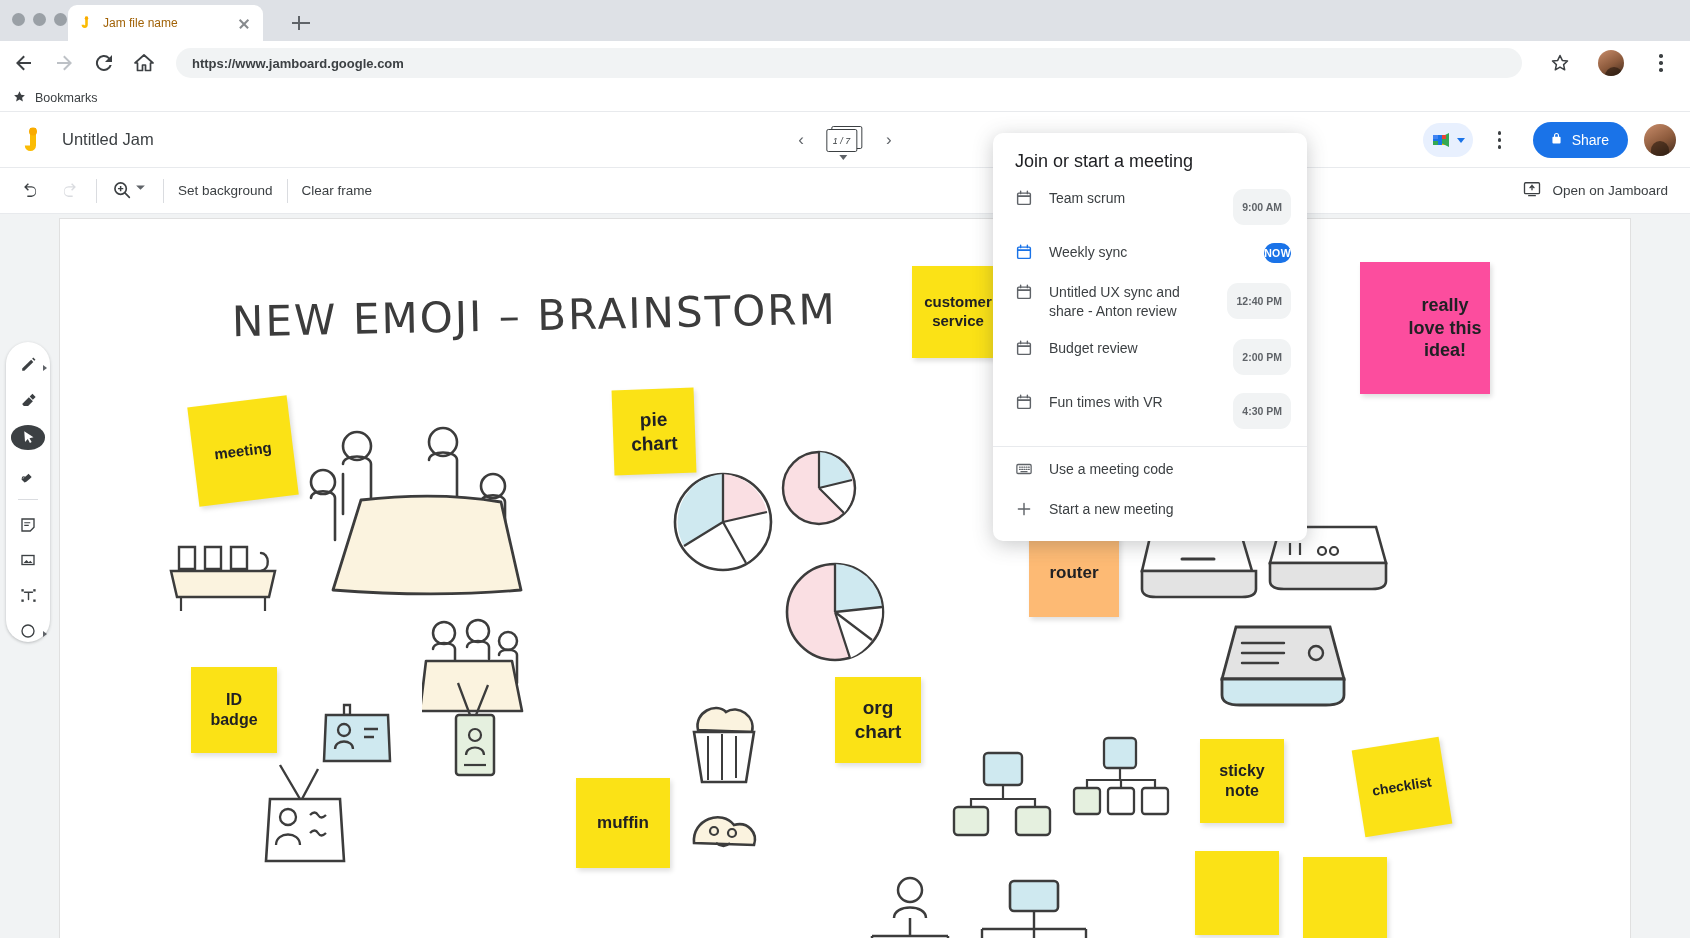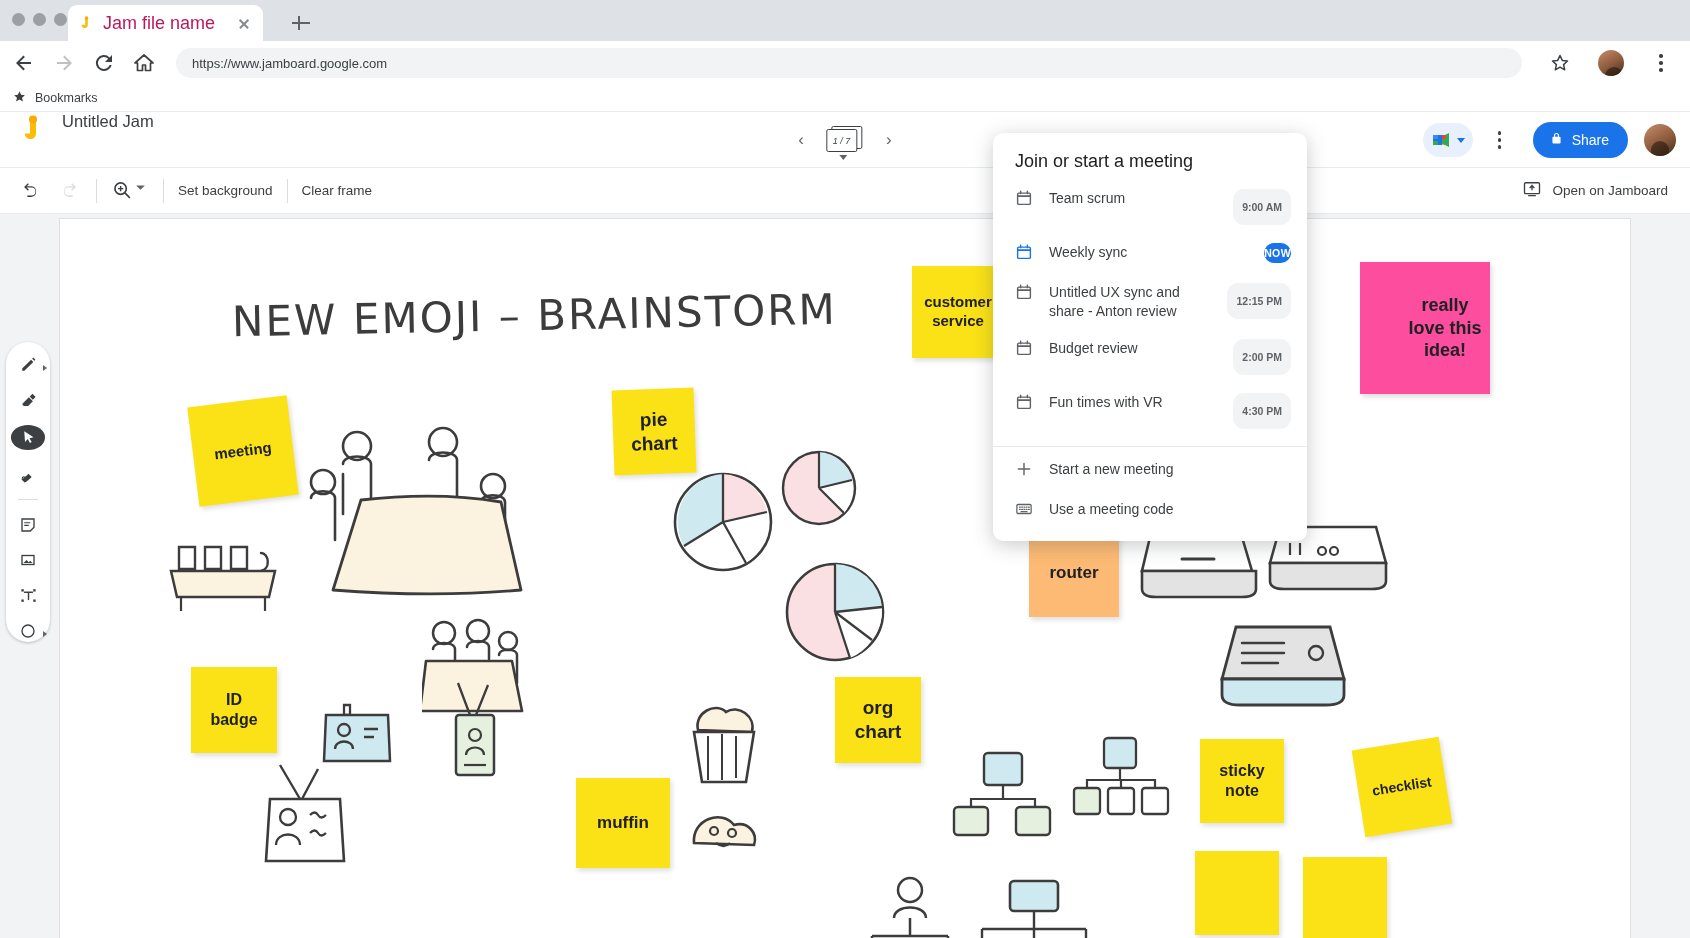--- a/index.html
+++ b/index.html
@@ -16,57 +16,57 @@
     background:#dee1e6;
   }
   .traffic { position:absolute; top:13px; left:12px; display:flex; gap:8px; }
   .traffic i { width:13px; height:13px; border-radius:50%; background:#9aa0a6; display:block; }
   .tab {
     position:absolute; top:5px; left:68px; width:195px; height:36px;
     background:#fff; border-radius:9px 9px 0 0; display:flex; align-items:center;
     padding:0 10px; gap:9px;
   }
   .tab-favicon { width:16px; height:16px; position:relative; flex:none; }
-  .tab-title { font-size:18px; color:#be185d; flex:1; white-space:nowrap;
+  .tab-title { font-size:12px; color:#a16207; flex:1; white-space:nowrap;
     overflow:hidden; text-overflow:ellipsis; }
   .tab-close { width:18px; height:18px; position:relative; flex:none; opacity:.75; }
   .tab-close:before, .tab-close:after {
     content:""; position:absolute; left:3px; top:8.5px; width:12px; height:1.6px;
     background:#5f6368;
   }
   .tab-close:before { transform:rotate(45deg); }
   .tab-close:after { transform:rotate(-45deg); }
   .newtab { position:absolute; top:12px; left:290px; width:22px; height:22px; }
   .newtab:before, .newtab:after {
     content:""; position:absolute; background:#5f6368;
   }
   .newtab:before { left:2px; top:10px; width:18px; height:1.8px; }
   .newtab:after { left:8.1px; top:4px; width:1.8px; height:14px; }
 
   .browser-navbar {
     position:absolute; top:41px; left:0; width:1690px; height:44px; background:#fff;
-    display:flex; align-items:center; padding:0 12px; gap:16px;
+    display:flex; align-items:center; padding:0 12px; gap:16px;font-weight:bold;
   }
   .navicon { width:24px; height:24px; position:relative; flex:none; }
   .omnibox {
     flex:1; height:30px; background:#f1f3f4; border-radius:16px;
     display:flex; align-items:center; padding:0 16px; margin-left:4px; margin-right:10px;
   }
   .omnibox-url { font-size:13px; color:#3c4043; }
   .bookmarks-bar {
     position:absolute; top:85px; left:0; width:1690px; height:27px; background:#fff;
     display:flex; align-items:center; padding-left:12px; gap:8px;
     border-bottom:1px solid #e8eaed;
   }
   .bm-label { font-size:12.5px; color:#3c4043; }
 
   
   .jam-header {
     position:absolute; top:112px; left:0; width:1690px; height:56px;
-    background:#fff; border-bottom:1px solid #e8eaed; display:flex; 
+    background:#fff; border-bottom:1px solid #e8eaed; display:flex; align-items:center;
   }
   .jam-logo { margin-left:18px; width:30px; height:32px; position:relative; flex:none; }
   .jam-title { font-size:16.5px; color:#3c4043; margin-left:14px; }
   .frame-nav {
     position:absolute; left:50%; transform:translateX(-50%); top:0; height:56px;
     display:flex; align-items:center; gap:22px;
   }
   .chev { font-size:17px; color:#5f6368; cursor:pointer; }
   .frame-counter {
     width:38px; height:28px; position:relative;
@@ -651,21 +651,21 @@
             <span class="mi-label">Weekly sync</span>
             <span class="badge now">NOW</span>
           </div>
           <div class="meet-item">
             <span style="flex: 0 0 auto;"><svg class="cal-ico" viewBox="0 0 24 24" fill="none" stroke="#5f6368" stroke-width="1.9">
   <rect x="3.5" y="5.5" width="17" height="15" rx="1.6"></rect>
   <path d="M3.5 9.5h17" stroke-width="2.4"></path>
   <path d="M7.5 3v3.2M16.5 3v3.2" stroke-linecap="round"></path>
               </svg></span>
             <span class="mi-label">Untitled UX sync and share - Anton review</span>
-            <span class="badge">12:15 PM</span>
+            <span class="badge">12:40 PM</span>
           </div>
           <div class="meet-item">
             <span style="flex: 0 0 auto;"><svg class="cal-ico" viewBox="0 0 24 24" fill="none" stroke="#5f6368" stroke-width="1.9">
   <rect x="3.5" y="5.5" width="17" height="15" rx="1.6"></rect>
   <path d="M3.5 9.5h17" stroke-width="2.4"></path>
   <path d="M7.5 3v3.2M16.5 3v3.2" stroke-linecap="round"></path>
               </svg></span>
             <span class="mi-label">Budget review</span>
             <span class="badge">2:00 PM</span>
           </div>
@@ -675,29 +675,29 @@
   <path d="M3.5 9.5h17" stroke-width="2.4"></path>
   <path d="M7.5 3v3.2M16.5 3v3.2" stroke-linecap="round"></path>
               </svg></span>
             <span class="mi-label">Fun times with VR</span>
             <span class="badge">4:30 PM</span>
           </div>
         </div>
       <div class="meet-div"></div>
       <div>
           <div class="meet-item">
-            <span style="flex: 0 0 auto;"><svg class="cal-ico" viewBox="0 0 24 24" stroke="#5f6368" stroke-width="1.9" stroke-linecap="round">
-                <path d="M12 4.5v15M4.5 12h15"></path>
-              </svg></span>
-            <span class="mi-label">Start a new meeting</span>
-          </div>
-          <div class="meet-item">
             <span style="flex: 0 0 auto;"><svg class="cal-ico" viewBox="0 0 24 24" fill="none" stroke="#5f6368" stroke-width="1.7">
   <rect x="2.5" y="6" width="19" height="12" rx="1.5"></rect>
   <path d="M6 9.5h1M9 9.5h1M12 9.5h1M15 9.5h1M18 9.5h1M6 12.5h1M9 12.5h1M12 12.5h1M15 12.5h1M18 12.5h1M8 15.5h8" stroke-linecap="round"></path>
               </svg></span>
             <span class="mi-label">Use a meeting code</span>
           </div>
+          <div class="meet-item">
+            <span style="flex: 0 0 auto;"><svg class="cal-ico" viewBox="0 0 24 24" stroke="#5f6368" stroke-width="1.9" stroke-linecap="round">
+                <path d="M12 4.5v15M4.5 12h15"></path>
+              </svg></span>
+            <span class="mi-label">Start a new meeting</span>
+          </div>
         </div>
     </div>
 
   </div>
 </div>
 
 </body></html>

